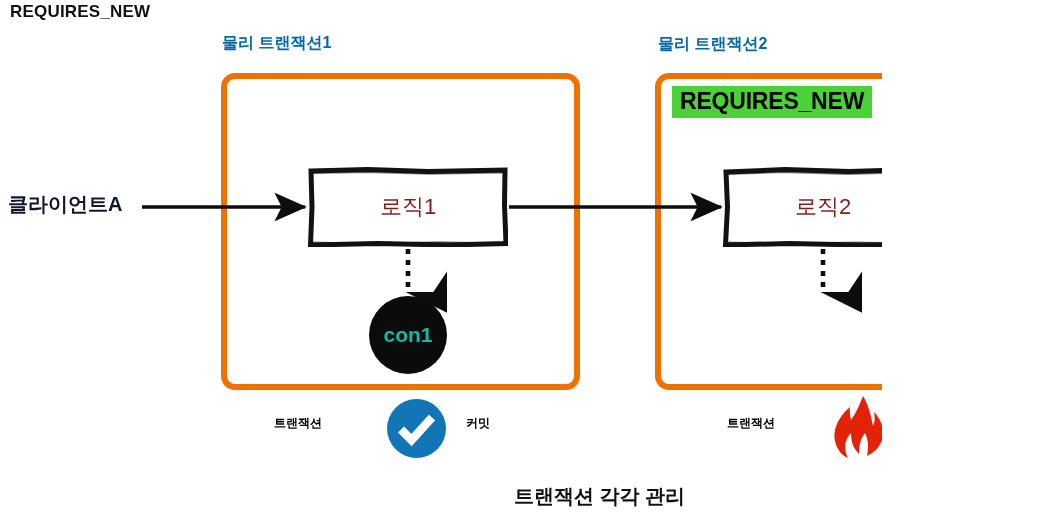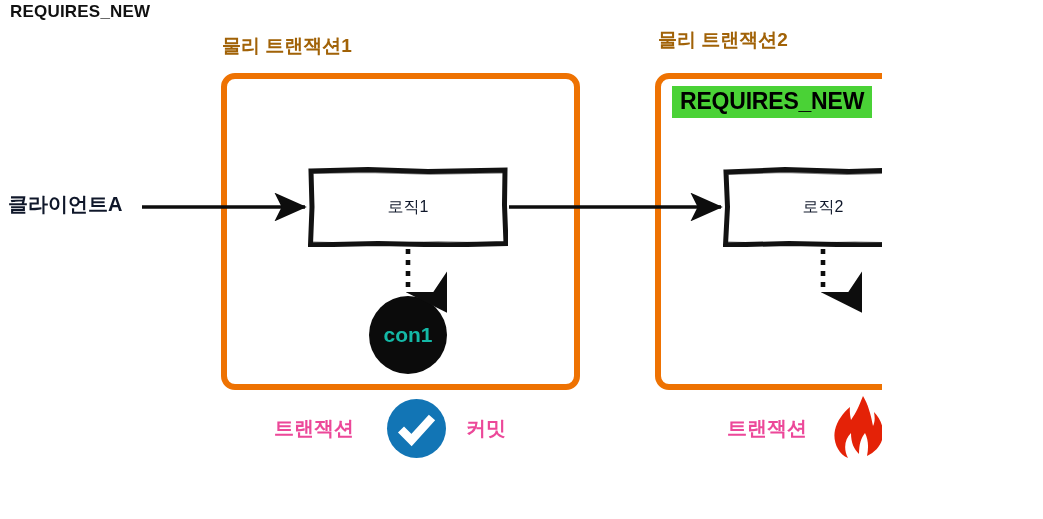--- a/index.html
+++ b/index.html
@@ -21,27 +21,27 @@
 
   
   .title-main {
     left: 10px; top: 2px;
     font-size: 17px;
     font-weight: bold;
     color: #111111;
     letter-spacing: 0.2px;
   }
   .box-caption {
-    font-size: 19px;
-    font-weight: bold;
-    color: #a16207;
+    font-size: 16px;
+    font-weight: bold;
+    color: #0369a1;
     white-space: nowrap;
   }
   .caption-1 { left: 222px; top: 33px; }
-  .caption-2 { left: 658px; top: 27px; }
+  .caption-2 { left: 658px; top: 34px; }
 
   .green-badge {
     left: 672px; top: 86px;
     background: #4ad236;
     color: #000000;
     font-size: 23px;
     font-weight: bold;
     padding: 3px 8px 5px 8px;
     line-height: 1.05;
     white-space: nowrap;
@@ -74,23 +74,23 @@
     background: #ffffff;
     display: flex;
     align-items: center;
     justify-content: center;
   }
   .logic-box-1 { left: 308px; top: 167px; }
   .logic-box-2 { left: 723px; top: 167px; }
   .logic-box .lbl {
     position: relative;
     z-index: 2;
-    font-size: 16px;
+    font-size: 22px;
     font-weight: normal;
-    color: #0f172a;
+    color: #7f1d1d;
   }
   .logic-box .sketch {
     position: absolute;
     left: 0; top: 0;
     width: 200px; height: 80px;
     z-index: 1;
   }
 
   
   .con-circle {
@@ -103,23 +103,23 @@
     justify-content: center;
     color: #14b8a6;
     font-size: 21px;
     font-weight: bold;
   }
   .con-1 { left: 369px; top: 296px; }
   .con-2 { left: 784px; top: 296px; }
 
   
   .status-text {
-    font-size: 20px;
-    font-weight: bold;
-    color: #ec4899;
+    font-size: 12px;
+    font-weight: bold;
+    color: #000000;
     white-space: nowrap;
   }
   .tx-left-1  { left: 274px; top: 415px; }
   .commit-lbl { left: 466px; top: 415px; }
   .tx-left-2  { left: 727px; top: 415px; }
   .rollback-lbl { left: 956px; top: 415px; }
 
   .check-badge {
     left: 387px; top: 399px;
     width: 59px; height: 59px;
@@ -213,14 +213,15 @@
   <svg class="abs flame-icon" viewBox="0 0 72 64">
     <path d="M37,0 C33,10 30,17 25,24 C24,19 23.5,15 24,11
              C17,17 11,25 9,34 C6.5,45 12,58 22,62
              C17,52 19,43 25,37 C25,47 28,53 33,58
              C33,48 35,42 39,37 C42,43 43,50 41,60
              C52,55 58,45 57,35 C56.5,28 53,21 48,16
              C49,22 49,26 47,30 C45,19 42,8 37,0 Z" fill="#e42207"></path>
   </svg>
   <div class="abs status-text rollback-lbl">롤백</div>
 
+  <div class="abs bottom-caption">트랜잭션 각각 관리</div>
 
 </div>
 
 </body></html>

